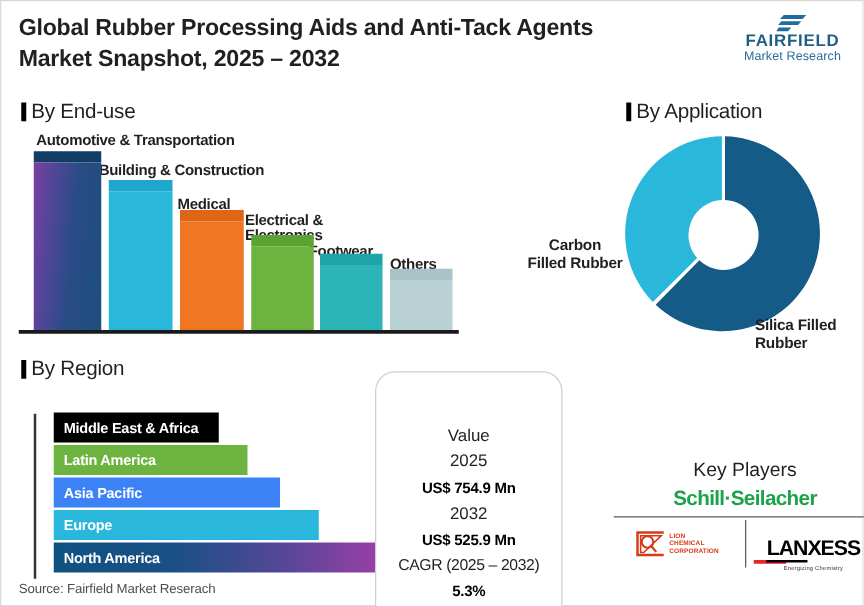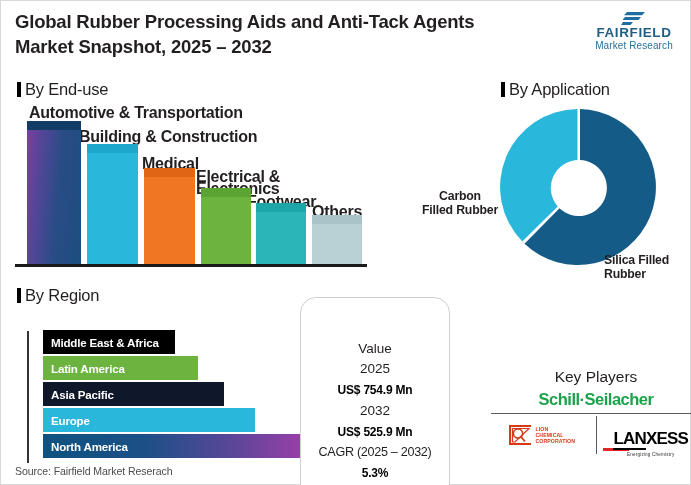--- a/index.html
+++ b/index.html
@@ -29,21 +29,21 @@
   .sec-tick { width:4px; height:15px; background:#000; display:block; }
   .sec-label { font-size:16.5px; font-weight:500; color:#231f20; letter-spacing:-0.2px; }
 
   
   #enduse { position:absolute; left:14px; top:100px; width:360px; height:165px; }
   #enduse-axis { position:absolute; left:14px; top:263px; width:352px; height:2.5px; background:#1a1a1a; }
   .vbar { position:absolute; bottom:0; }
   .vbar .cap { position:absolute; left:0; right:0; top:0; height:9px; }
   .vbar .body { position:absolute; left:0; right:0; top:9px; bottom:0; }
   .vlabel {
-    position:absolute; font-size:16px; font-weight:600; color:#231f20;
+    position:absolute; font-size:12px; font-weight:600; color:#231f20;
     white-space:nowrap; line-height:13px; letter-spacing:-0.25px;
   }
 
   
   #app-sec { position:absolute; left:420px; top:74px; width:265px; height:215px; }
   #donut-wrap { position:absolute; left:75px; top:28px; width:168px; height:168px; }
   .dlabel { position:absolute; font-size:12.3px; font-weight:600; color:#231f20; line-height:14px; letter-spacing:-0.2px; }
 
   
   #region { position:absolute; left:14px; top:283px; width:300px; height:185px; }
@@ -180,21 +180,21 @@
   </div>
 
   <div id="region-axis"></div>
   <div id="region">
     <div class="hbar" style="top:46px;  width:132px; background:#000000;">
       <span>Middle East &amp; Africa</span>
     </div>
     <div class="hbar" style="top:72px;  width:155px; background:#6cb33f;">
       <span>Latin America</span>
     </div>
-    <div class="hbar" style="top:98px;  width:181px; background:#0f172a;">
+    <div class="hbar" style="top:98px;  width:181px; background:#3b82f6;">
       <span>Asia Pacific</span>
     </div>
     <div class="hbar" style="top:124px; width:212px; background:#29b8dc;">
       <span>Europe</span>
     </div>
     <div class="hbar" style="top:150px; width:262px; background:linear-gradient(90deg,#0f5280 0%,#1b5086 38%,#5a4698 72%,#9b3fa8 100%);">
       <span>North America</span>
     </div>
   </div>
 

